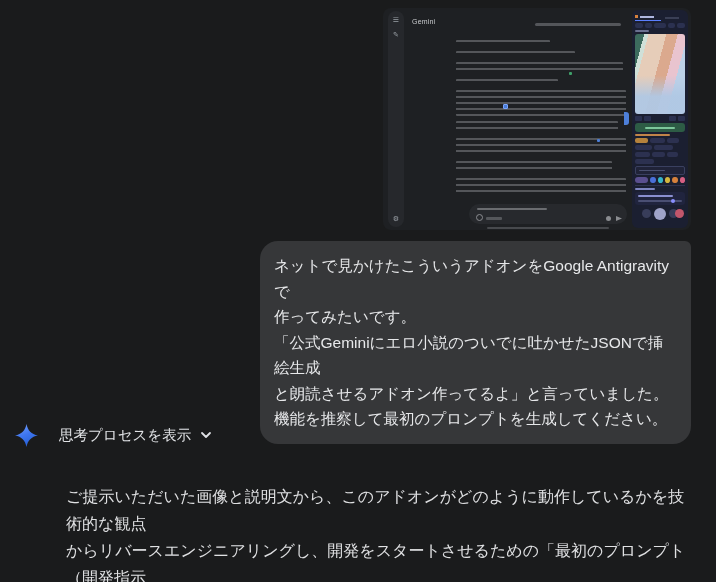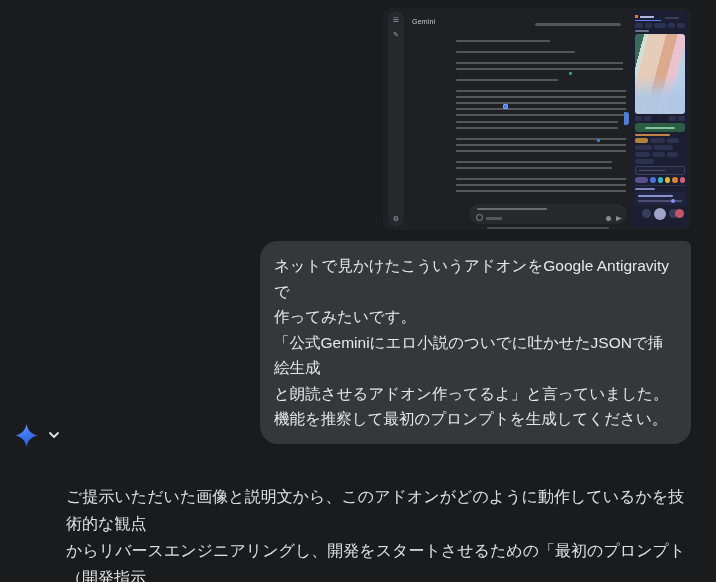--- a/index.html
+++ b/index.html
@@ -227,20 +227,21 @@
   <svg class="sparkle" viewBox="0 0 24 24">
     <defs>
       <linearGradient id="sg" x1="0" y1="0" x2="0.4" y2="1">
         <stop offset="0" stop-color="#7aa5ff"></stop>
         <stop offset="0.55" stop-color="#3e76f0"></stop>
         <stop offset="1" stop-color="#2962d9"></stop>
       </linearGradient>
     </defs>
     <path d="M12 1 C13.1 7.2 16.8 10.9 23 12 C16.8 13.1 13.1 16.8 12 23 C10.9 16.8 7.2 13.1 1 12 C7.2 10.9 10.9 7.2 12 1 Z" fill="url(#sg)"></path>
   </svg>
+  <span class="thinking-label">思考プロセスを表示</span>
   <svg class="chev" viewBox="0 0 12 12">
     <path d="M2 4 L6 8 L10 4" fill="none" stroke="#dfe1e5" stroke-width="1.8" stroke-linecap="round" stroke-linejoin="round"></path>
   </svg>
 </div>
 
 <div class="response">
   <p>ご提示いただいた画像と説明文から、このアドオンがどのように動作しているかを技術的な観点
 からリバースエンジニアリングし、開発をスタートさせるための「最初のプロンプト（開発指示
 書）」を作成しました。</p>
 

